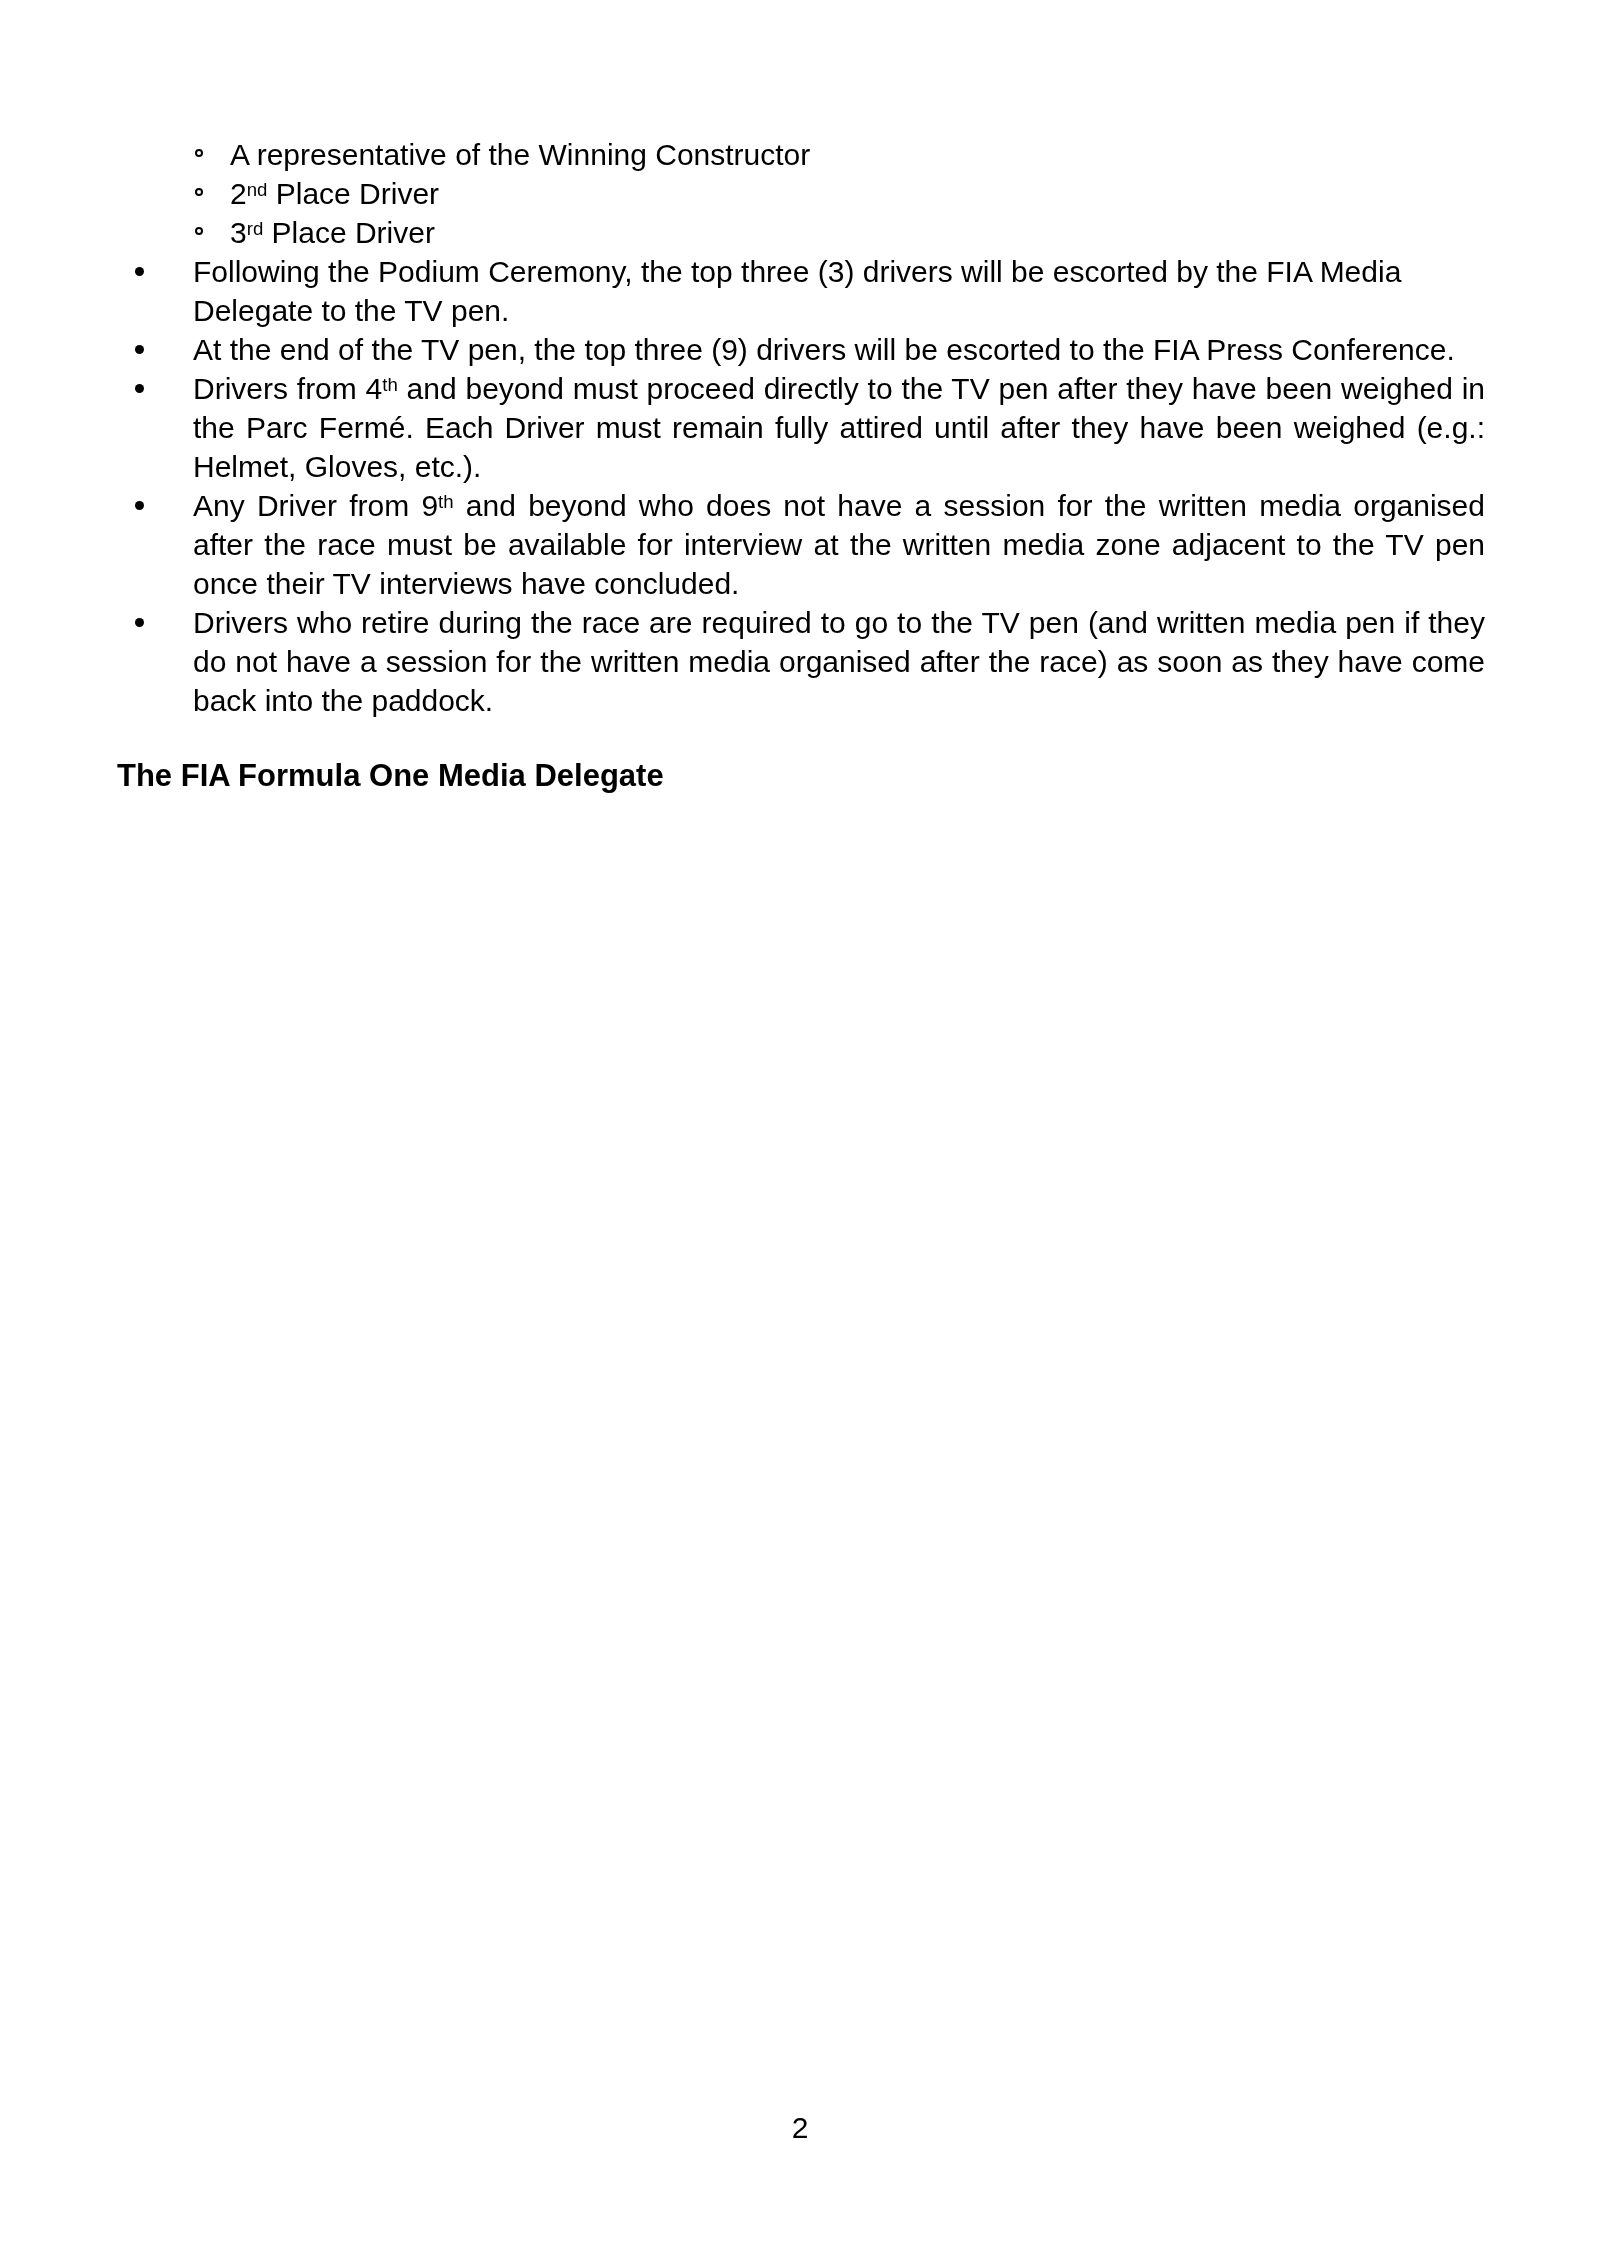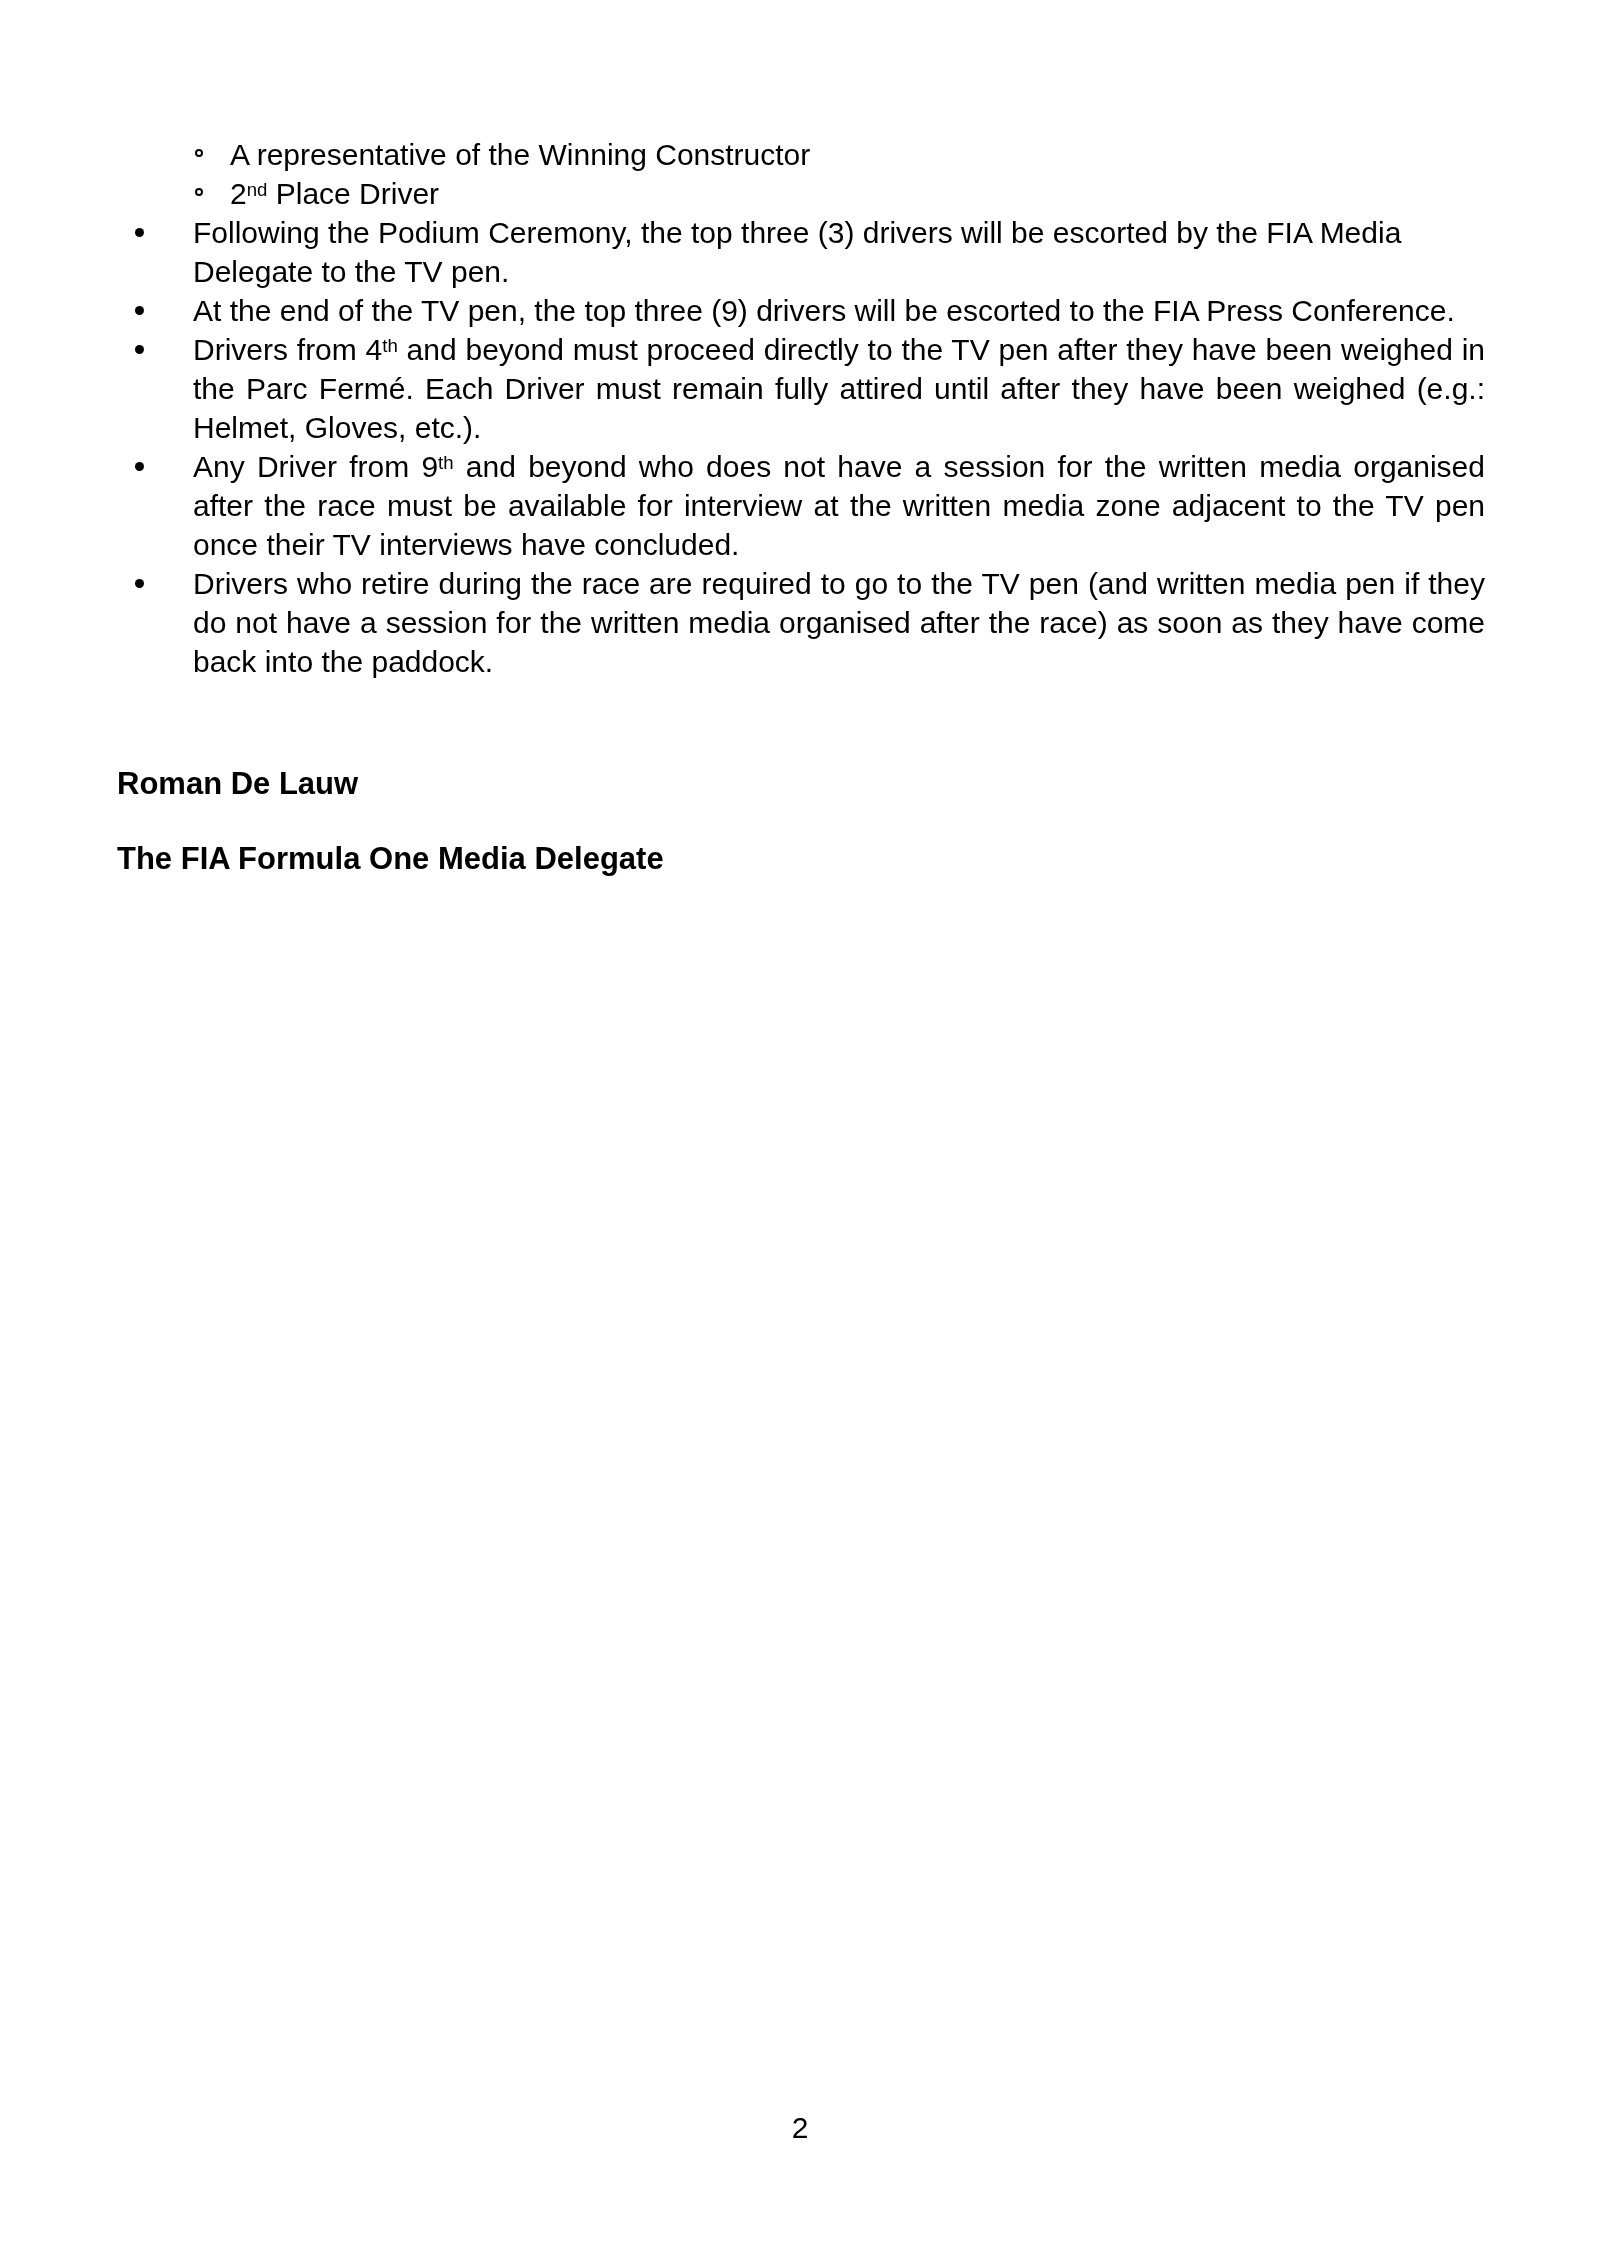--- a/index.html
+++ b/index.html
@@ -80,20 +80,24 @@
 
   <ul class="sub-list">
     <li class="sub-item">
       <span class="circle-marker"></span>
       <span><span>A representative of the Winning Constructor</span><sup></sup><span></span></span>
     </li>
     <li class="sub-item">
       <span class="circle-marker"></span>
       <span><span>2</span><sup>nd</sup><span> Place Driver</span></span>
     </li>
+    <li class="sub-item">
+      <span class="circle-marker"></span>
+      <span><span>3</span><sup>rd</sup><span> Place Driver</span></span>
+    </li>
   </ul>
 
   <ul class="bullet-list">
     <li class="bullet-item">
       <span class="disc-marker"></span>
       <span><span>Following the Podium Ceremony, the top three (3) drivers will be escorted by the FIA Media Delegate to the TV pen.</span><sup></sup><span></span></span>
     </li>
     <li class="bullet-item">
       <span class="disc-marker"></span>
       <span><span>At the end of the TV pen, the top three (9) drivers will be escorted to the FIA Press Conference.</span><sup></sup><span></span></span>
@@ -106,19 +110,18 @@
       <span class="disc-marker"></span>
       <span><span>Any Driver from 9</span><sup>th</sup><span> and beyond who does not have a session for the written media organised after the race must be available for interview at the written media zone adjacent to the TV pen once their TV interviews have concluded.</span></span>
     </li>
     <li class="bullet-item justified">
       <span class="disc-marker"></span>
       <span><span>Drivers who retire during the race are required to go to the TV pen (and written media pen if they do not have a session for the written media organised after the race) as soon as they have come back into the paddock.</span><sup></sup><span></span></span>
     </li>
   </ul>
 
 
-  <p class="sig-name">Roman De Lauw</p>
 
   <p class="sig-title">The FIA Formula One Media Delegate</p>
 
   <div class="page-number">2</div>
 
 </div>
 
 </body></html>

